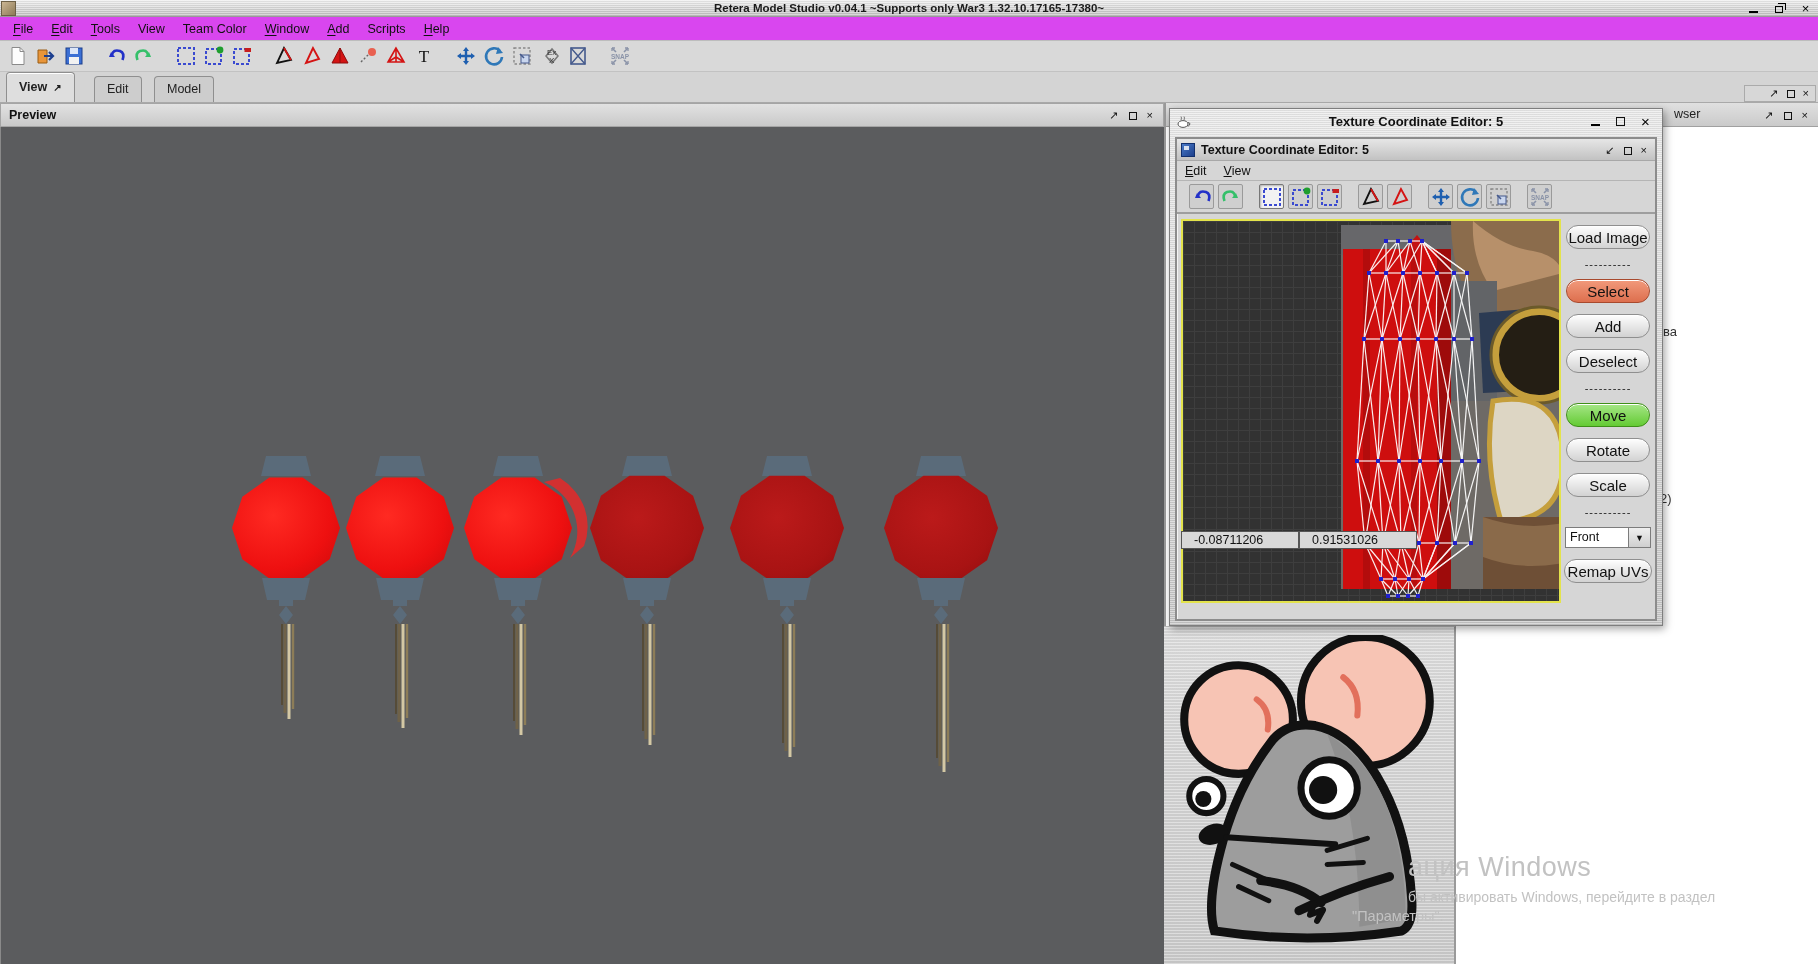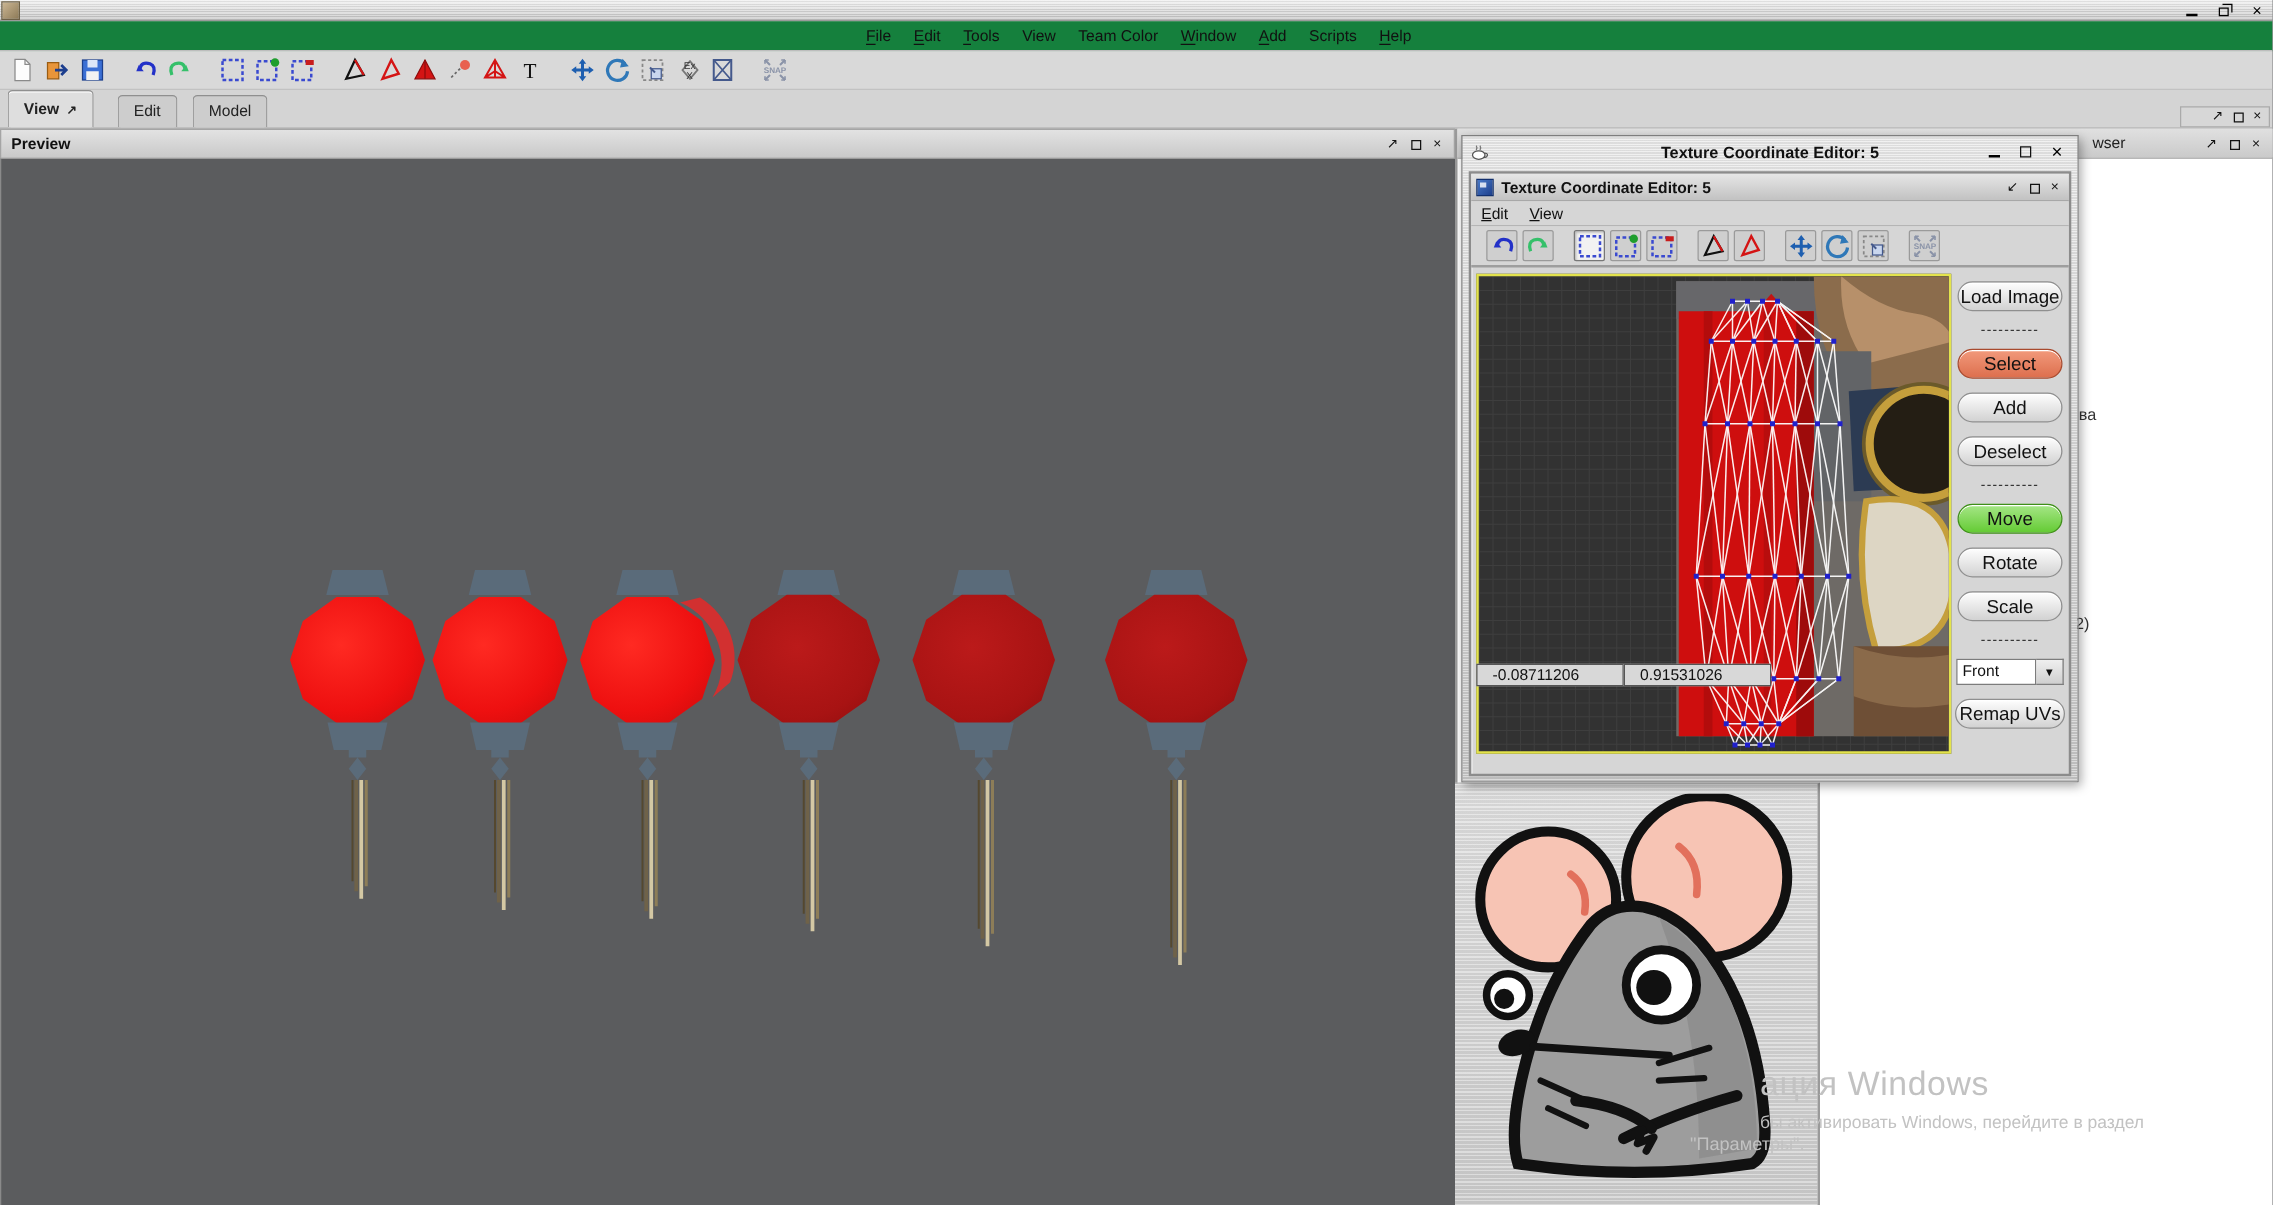--- a/index.html
+++ b/index.html
@@ -14,21 +14,21 @@
 
   
   #titlebar { position:absolute; left:0; top:0; width:1818px; height:17px; display:flex; align-items:center; border-bottom:1px solid #9a9a9a; }
   #app-icon { width:15px; height:15px; margin:1px 3px 0 1px; background:linear-gradient(135deg,#cbb693,#8d7a58); border:1px solid #6d6046; }
   #title-text { position:absolute; left:0; right:0; text-align:center; font-weight:bold; font-size:11.5px; color:#1a1a1a; }
   .win-controls { position:absolute; right:6px; top:1px; display:flex; gap:13px; align-items:center; height:15px; }
   .wc { width:13px; height:13px; display:flex; align-items:center; justify-content:center; font-size:13px; line-height:13px; color:#000; cursor:default; }
   .wc .minus { width:9px; height:2px; background:#000; margin-top:6px; }
   .wc .restore { width:8px; height:7px; border:1px solid #000; box-shadow:2px -2px 0 -0px #d6d6d6, 3px -3px 0 0px #000; margin:2px 2px 0 0; }
 
-  #menubar { position:absolute; left:0; top:17px; width:1818px; height:24px; background:#15803d; display:flex; align-items:center; padding-left:4px; border-bottom:1px solid #bdbdbd;justify-content:center; }
+  #menubar { position:absolute; left:0; top:17px; width:1818px; height:24px; background:#d946ef; display:flex; align-items:center; padding-left:4px; border-bottom:1px solid #bdbdbd; }
   .menu-item { padding:3px 9px; font-size:12.5px; cursor:default; }
   .menu-item u { text-underline-offset:2px; }
 
   #toolbar { position:absolute; left:0; top:41px; width:1818px; height:31px; background:#d9d9d9; display:flex; align-items:center; padding-left:4px; border-bottom:1px solid #c2c2c2; }
   .tbtn { width:26px; height:26px; display:flex; align-items:center; justify-content:center; margin:0 1px; }
   .tbtn svg { width:22px; height:22px; }
   .tgap { width:14px; }
 
   
   #tabrow { position:absolute; left:0; top:72px; width:1818px; height:31px; background:#d4d4d4; border-bottom:1px solid #a9a9a9; }
@@ -109,20 +109,21 @@
   .sep-label { font-size:11px; letter-spacing:1px; color:#222; margin:-2px 0 9px 0; }
   #view-combo { display:flex; margin-bottom:11px; }
   #view-combo-field { width:64px; height:21px; background:#fff; border:1px solid #7c7c7c; font-size:12.5px; padding:2px 0 0 4px; }
   #view-combo-btn { width:22px; height:21px; background:linear-gradient(180deg,#efefef,#cfcfcf); border:1px solid #7c7c7c; border-left:none; font-size:9px; display:flex; align-items:center; justify-content:center; }
 </style>
 </head>
 <body>
 
 <div id="titlebar" class="metal">
   <div id="app-icon"></div>
+  <div id="title-text">Retera Model Studio v0.04.1 ~Supports only War3 1.32.10.17165-17380~</div>
   <div class="win-controls">
     <span class="wc">
         <span class="minus"></span>
       </span>
     <span class="wc">
         <span class="restore"></span>
       </span>
     <span class="wc">×</span>
   </div>
 </div>

